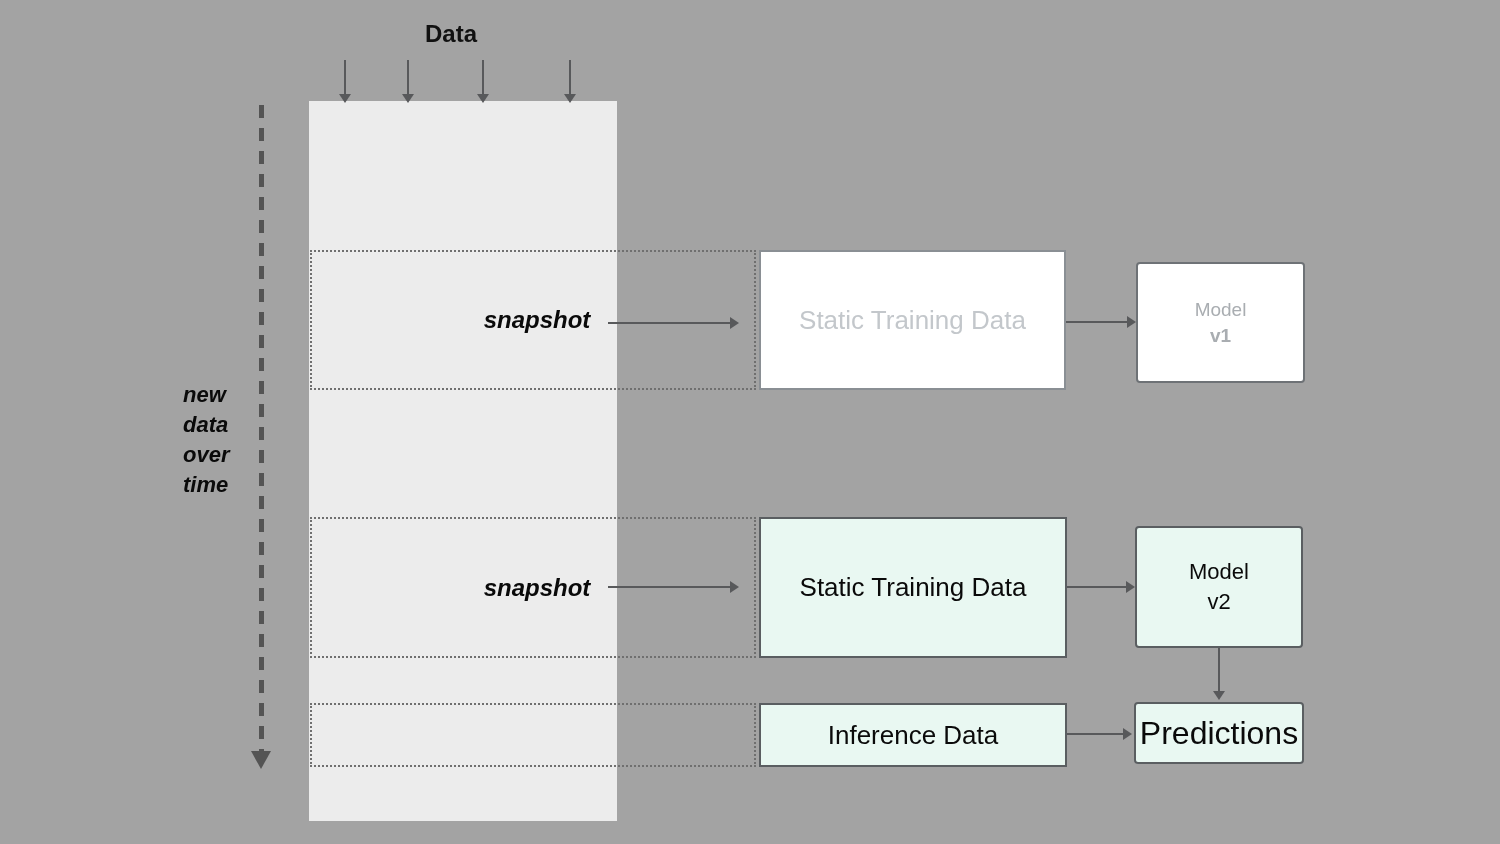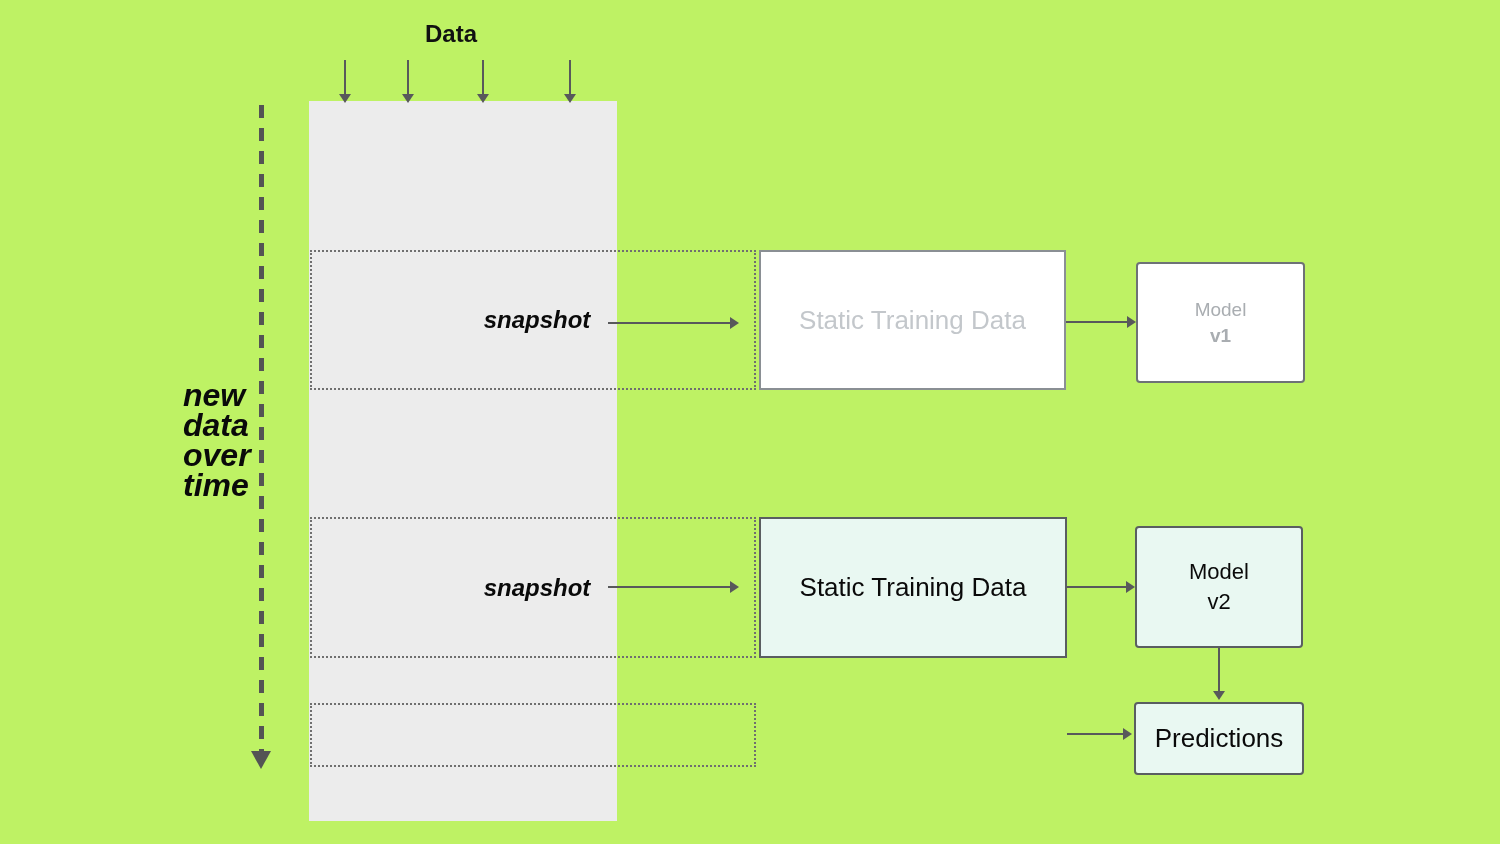--- a/index.html
+++ b/index.html
@@ -1,19 +1,19 @@
 <!DOCTYPE html>
 <html><head>
 <meta charset="utf-8">
 <style>
   html,body{margin:0;padding:0;background:#ffffff;}
   #canvas{
     position:relative;
     width:1500px;height:844px;
-    background:#bef264;
+    background:#a3a3a3;
     font-family:"Liberation Sans", sans-serif;
     overflow:hidden;
   }
 
   
   .band{position:absolute;left:309px;top:101px;width:308px;height:720px;background:#ececec;}
 
   
   .data-title{
     position:absolute;left:299px;top:20px;width:304px;
@@ -52,21 +52,21 @@
   .dashline{
     position:absolute;left:259px;top:105px;width:5px;height:646px;
     background:repeating-linear-gradient(to bottom,#545454 0 13px,transparent 13px 23px);
   }
   .dashhead{
     position:absolute;left:251px;top:751px;width:0;height:0;
     border:10px solid transparent;border-top:18px solid #545454;border-bottom:none;
   }
   .timeline-label{
     position:absolute;left:183px;top:380px;width:100px;
-    font-size:32px;font-weight:bold;font-style:italic;color:#0a0a0a;
+    font-size:22px;font-weight:bold;font-style:italic;color:#0a0a0a;
     line-height:30px;white-space:pre-line;
   }
 
   
   .dotted{
     position:absolute;border:2px dotted #6f6f6f;box-sizing:border-box;
     display:flex;align-items:center;justify-content:center;
   }
   .r1{left:310px;top:250px;width:446px;height:140px;}
   .r2{left:310px;top:517px;width:446px;height:141px;}
@@ -84,21 +84,21 @@
   .stale.rect{border-color:#8a8f94;}
   .stale.round{border-color:#6e7276;}
   .muted-lg{color:#c3c7cb;}
   .muted-sm{color:#a9adb1;}
 
   .b1{left:759px;top:250px;width:307px;height:140px;font-size:26px;}
   .m1{left:1136px;top:262px;width:169px;height:121px;font-size:19px;flex-direction:column;line-height:1.35;}
   .b2{left:759px;top:517px;width:308px;height:141px;font-size:26px;color:#0a0a0a;}
   .m2{left:1135px;top:526px;width:168px;height:122px;font-size:22px;color:#0a0a0a;flex-direction:column;line-height:1.35;}
   .b3{left:759px;top:703px;width:308px;height:64px;font-size:26px;color:#0a0a0a;}
-  .p1{left:1134px;top:702px;width:170px;height:73px;font-size:26px;color:#0a0a0a;}
+  .p1{left:1134px;top:702px;width:170px;height:62px;font-size:32px;color:#0a0a0a;}
   .bold{font-weight:bold;text-align:center;}
 </style>
 </head>
 <body>
 
 <div id="canvas">
 
   <div class="band"></div>
 
   <div class="data-title">Data</div>
@@ -132,16 +132,17 @@
   <div class="box rect mint b2">Static Training Data</div>
   <div class="harrow a4"></div>
   <div class="box round mint m2">
     <div>Model</div>
     <div>v2</div>
   </div>
 
   <div class="vline a6"></div>
 
   <div class="dotted r3"></div>
+  <div class="box rect mint b3">Inference Data</div>
   <div class="harrow a5"></div>
   <div class="box round mint p1">Predictions</div>
 
 </div>
 
 </body></html>

